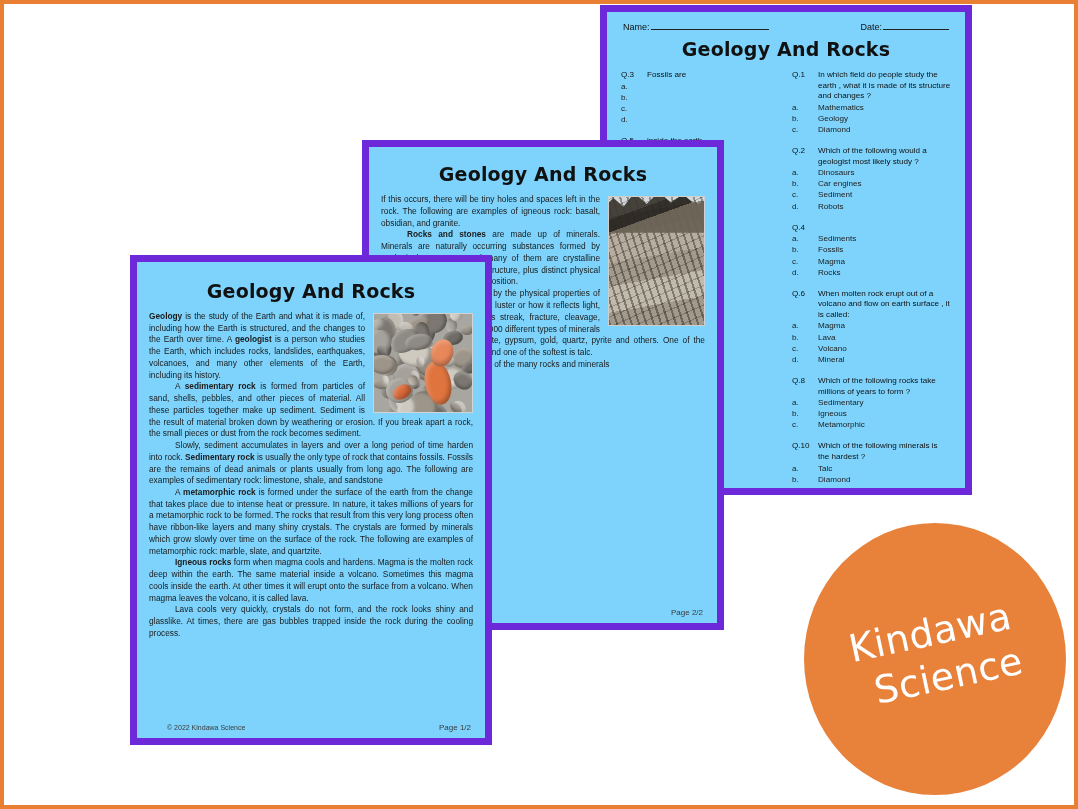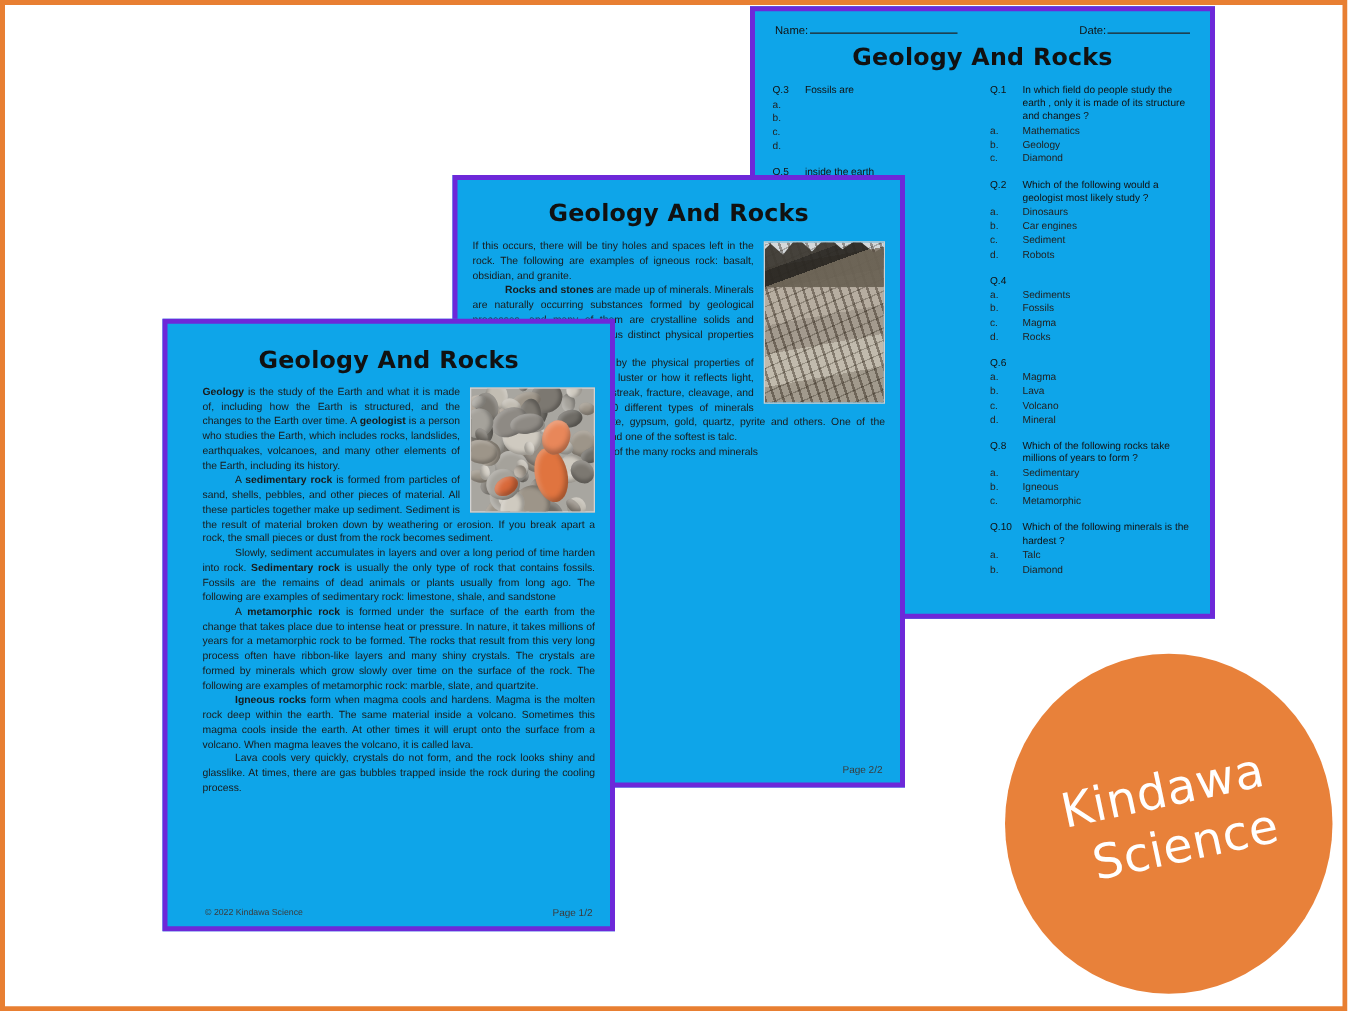--- a/index.html
+++ b/index.html
@@ -16,22 +16,22 @@
   #canvas-frame {
     position: absolute; inset: 0;
     border: 4px solid #E87F32;
     box-sizing: border-box;
     pointer-events: none;
     z-index: 60;
   }
 
   .sheet {
     position: absolute;
-    background: #0ea5e9;
-    border: 4px solid #6d28d9;
+    background: #7dd3fc;
+    border: 7px solid #6d28d9;
     box-sizing: border-box;
     overflow: hidden;
   }
 
   .sheet-inner { position: relative; width: 100%; height: 100%; padding: 10px 12px; box-sizing: border-box; }
 
   .doc-title {
     text-align: center;
     font-family: "DejaVu Sans", sans-serif;
     font-weight: bold;
@@ -96,21 +96,21 @@
   .img-cliff::after {
     content:""; position:absolute; left:-8%; top:-6%; width:116%; height:34%;
     background: linear-gradient(160deg,#3e3a33 0 40%, #2b2823 40% 55%, #6b6355 55% 100%);
     clip-path: polygon(0 46%,11% 20%,20% 40%,30% 8%,41% 34%,52% 6%,63% 30%,74% 12%,86% 36%,100% 16%,100% 100%,0 100%);
     opacity: .95;
   }
 
   
   #sheet-p1 { left: 130px; top: 255px; width: 362px; height: 490px; }
   #sheet-p1 .doc-title { font-size: 19px; margin: 8px 0 9px 0; }
-  #sheet-p1 .body-text { font-size: 8.3px; line-height: 1.415; margin-left: 16px; }
+  #sheet-p1 .body-text { font-size: 8.3px; line-height: 1.415; }
   .img-pebbles {
     float: right;
     width: 98px; height: 98px;
     margin: 2px 0 3px 8px;
     border: 1px solid #d3d3d3;
     position: relative; overflow: hidden;
     background: #a8a6a0;
   }
   .pb { position: absolute; border-radius: 50%; }
 
@@ -223,21 +223,21 @@
             <div class="qopt">
               <span class="olbl">c.</span>
               <span></span>
             </div>
           </div>
         </div>
       <div class="qcol" id="quiz-right">
           <div class="qitem">
             <div class="qhead">
               <span class="qnum">Q.1</span>
-              <span class="qtext">In which field do people study the earth , only it is made of its structure and changes ?</span>
+              <span class="qtext">In which field do people study the earth , what it is made of its structure and changes ?</span>
             </div>
             <div class="qopt">
               <span class="olbl">a.</span>
               <span>Mathematics</span>
             </div>
             <div class="qopt">
               <span class="olbl">b.</span>
               <span>Geology</span>
             </div>
             <div class="qopt">
@@ -284,20 +284,21 @@
               <span>Magma</span>
             </div>
             <div class="qopt">
               <span class="olbl">d.</span>
               <span>Rocks</span>
             </div>
           </div>
           <div class="qitem">
             <div class="qhead">
               <span class="qnum">Q.6</span>
+              <span class="qtext">When molten rock erupt out of a volcano and flow on earth surface , it is called:</span>
             </div>
             <div class="qopt">
               <span class="olbl">a.</span>
               <span>Magma</span>
             </div>
             <div class="qopt">
               <span class="olbl">b.</span>
               <span>Lava</span>
             </div>
             <div class="qopt">

